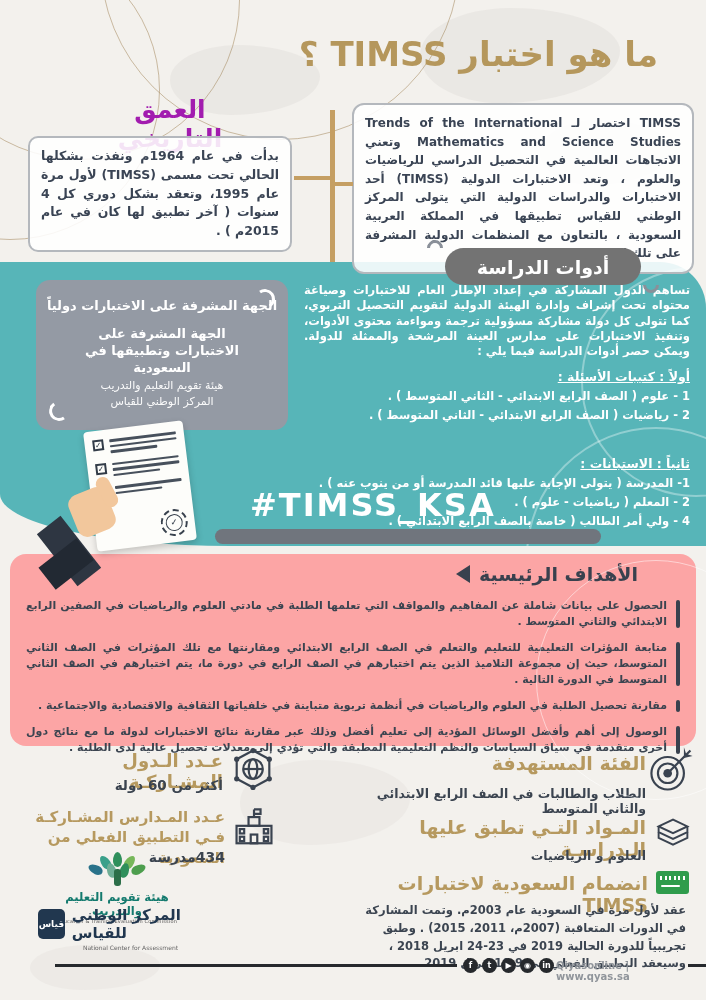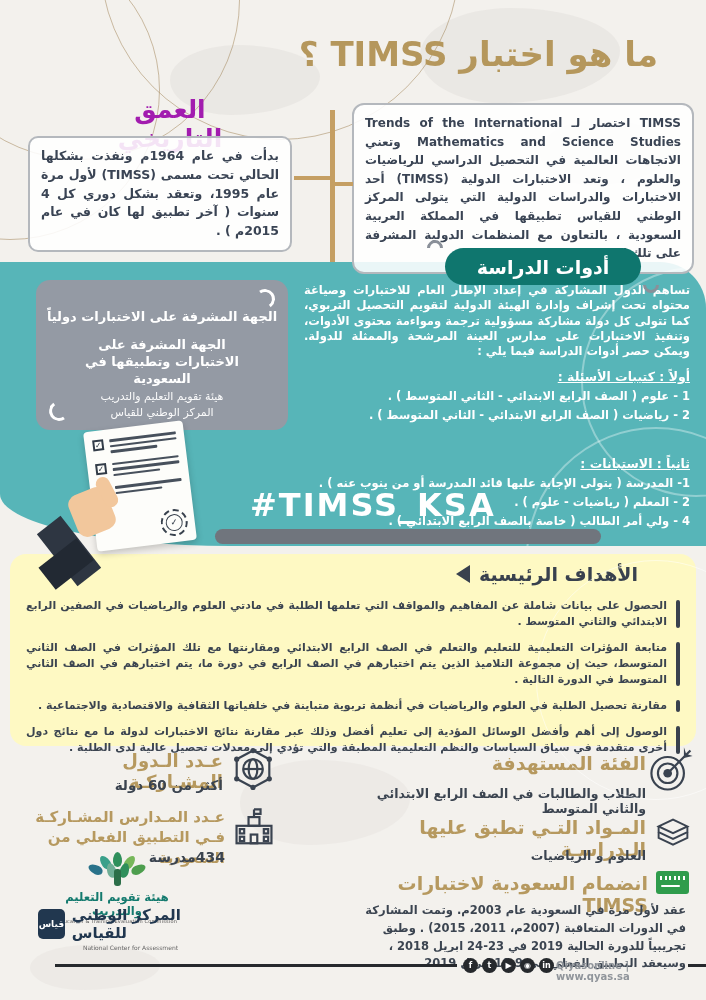--- a/index.html
+++ b/index.html
@@ -45,31 +45,31 @@
   
   .teal-band { position:absolute; left:0; top:262px; width:706px; height:284px;
                background:#57b5b8; border-top-right-radius:46px;
                border-bottom-left-radius:230px 52px; overflow:hidden; z-index:1; }
   .teal-deco { position:absolute; border:2px solid rgba(255,255,255,.35);
                border-radius:50%; }
   .td1 { right:-105px; top:5px;  width:230px; height:230px; }
   .td2 { right:-80px;  top:165px; width:260px; height:260px; }
 
   .tools-badge { position:absolute; left:445px; top:248px; width:196px; height:37px;
-                 background:#0f766e; border-radius:19px; z-index:5;
+                 background:#737373; border-radius:19px; z-index:5;
                  display:flex; align-items:center; justify-content:center;
                  color:#fff; font-size:19px; font-weight:bold; }
   .badge-curl { position:absolute; width:16px; height:16px; border:3px solid #8a9099;
                 border-radius:50%; }
   .bc-tl { left:-18px; top:-8px; border-bottom-color:transparent; border-left-color:transparent; transform:rotate(-45deg); }
   .bc-br { right:-18px; bottom:-8px; border-top-color:transparent; border-right-color:transparent; transform:rotate(-45deg); }
 
   .sup-box { position:absolute; left:36px; top:280px; width:252px; height:150px;
              background:#949aa4; border-radius:14px; z-index:3; text-align:center;
-             color:#fff; padding-top:29px; }
+             color:#fff; padding-top:18px; }
   .sup-h { font-size:13px; font-weight:bold; line-height:1.3; }
   .sup-t { font-size:11px; line-height:1.35; opacity:.96; margin-top:2px; }
   .sup-gap { margin-top:11px; }
   .arc { position:absolute; width:20px; height:20px; border:3px solid #fff; border-radius:50%; }
   .arc-tr { top:9px; right:13px; border-bottom-color:transparent; border-left-color:transparent; transform:rotate(10deg); }
   .arc-bl { bottom:9px; left:13px; border-top-color:transparent; border-right-color:transparent; transform:rotate(10deg); }
 
   .tools-col { position:absolute; left:288px; top:283px; width:402px; z-index:3;
                color:#fff; font-weight:bold; }
   .tools-intro { font-size:11.5px; line-height:1.33; text-align:justify; text-align-last:right;padding-left:16px; }
@@ -103,21 +103,21 @@
                background:#2e3642; transform:rotate(-38deg); }
   .hand-cuff { position:absolute; left:-6px; top:124px; width:48px; height:28px;
                background:#222933; transform:rotate(-38deg); }
   .hand-palm { position:absolute; left:24px; top:64px; width:40px; height:44px;
                background:#f2c79c; border-radius:10px; transform:rotate(-22deg); }
   .hand-thumb{ position:absolute; left:52px; top:50px; width:14px; height:32px;
                background:#f2c79c; border-radius:7px; transform:rotate(-28deg); }
 
   
   .obj-panel { position:absolute; left:10px; top:554px; width:686px; height:192px;
-               background:#fef9c3; border-radius:16px; z-index:2; }
+               background:#fca5a5; border-radius:16px; z-index:2; }
   .obj-head { position:absolute; top:9px; right:58px; display:flex; align-items:center;
               gap:9px; direction:ltr; }
   .obj-arrow { width:0; height:0; border-top:9px solid transparent;
                border-bottom:9px solid transparent; border-right:14px solid #39414e; }
   .obj-title { font-size:19px; font-weight:bold; color:#39414e; }
   .obj-list { position:absolute; top:44px; right:16px; left:16px; }
   .obj-item { position:relative; padding-right:13px; margin-bottom:10px;
               font-size:11px; font-weight:bold; color:#3b4450; line-height:1.45;
               text-align:justify; text-align-last:right; }
   .obj-item::before { content:''; position:absolute; right:0; top:2px; bottom:2px;

